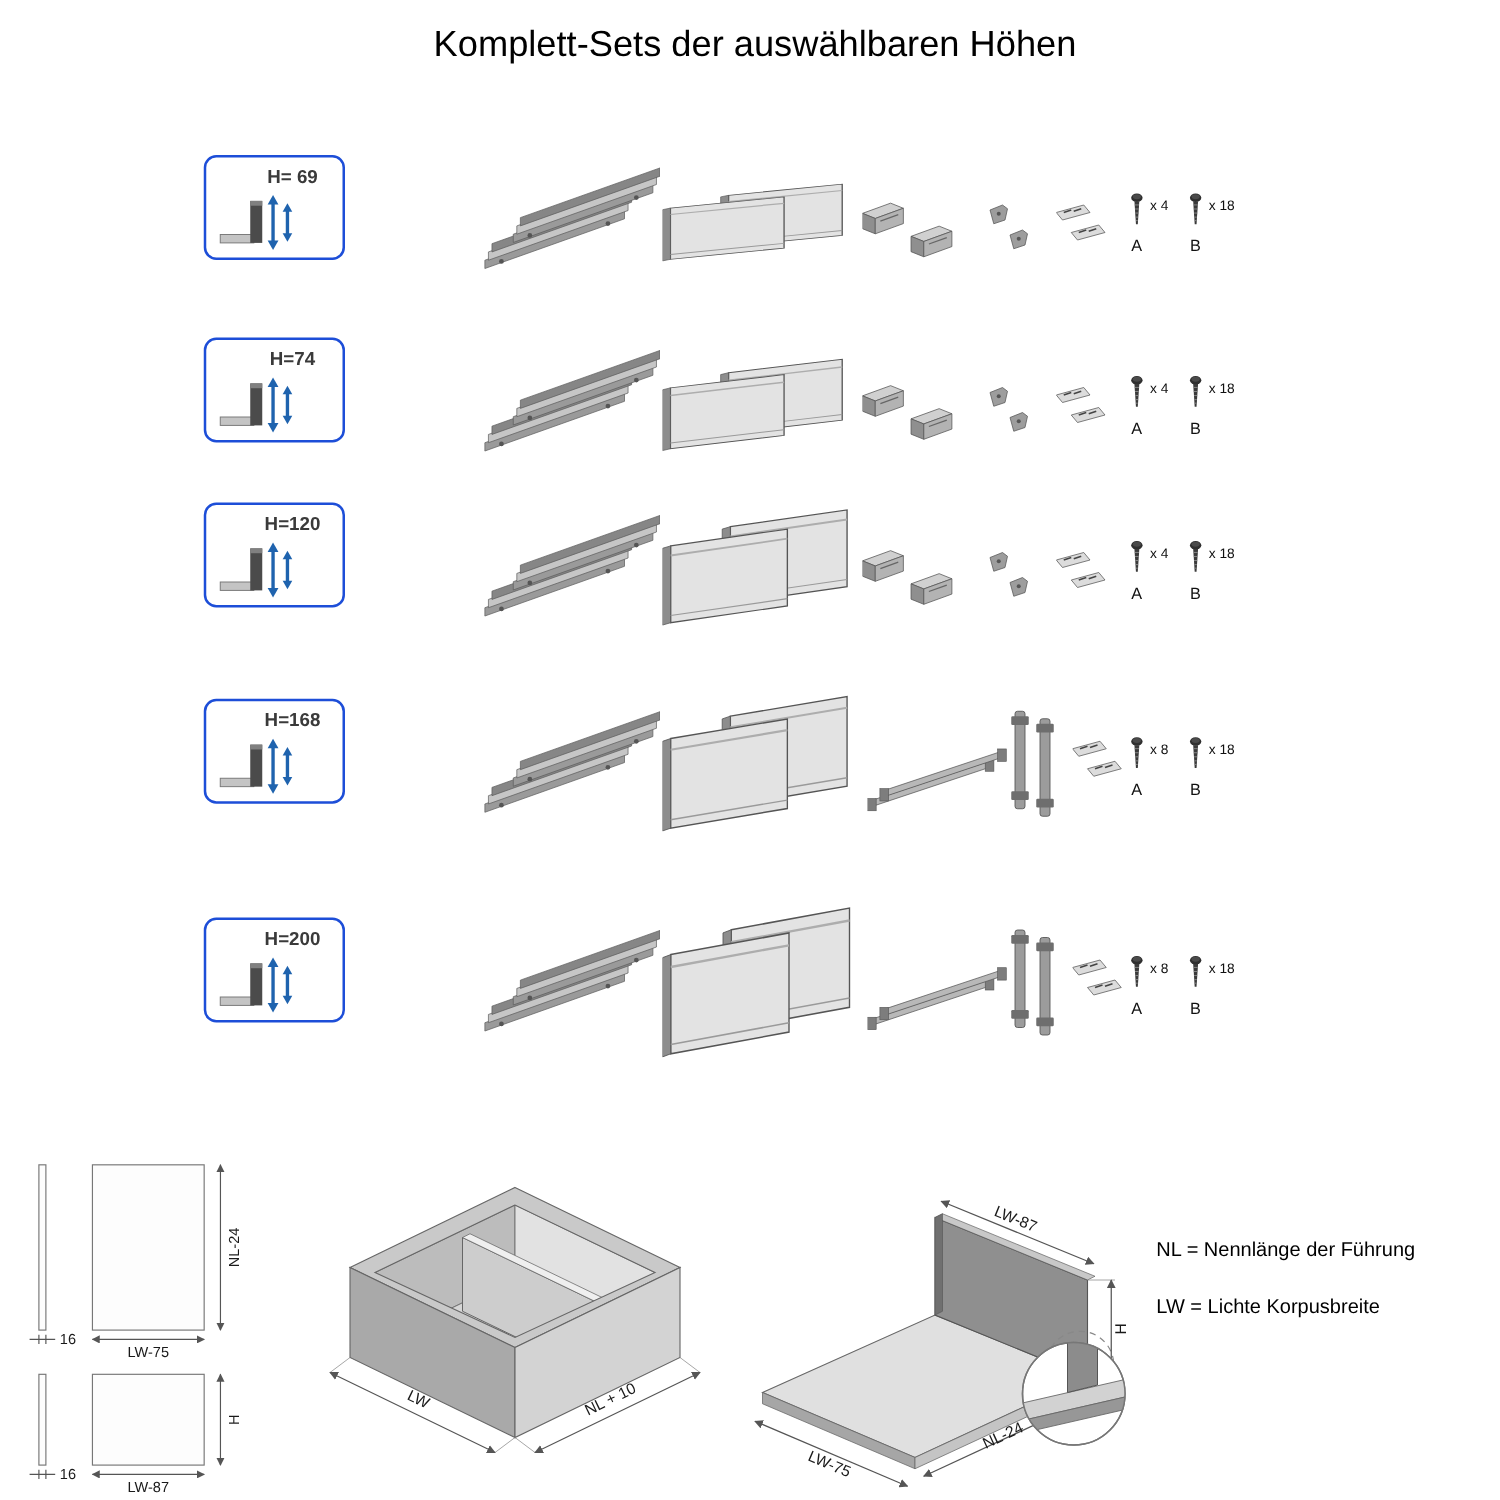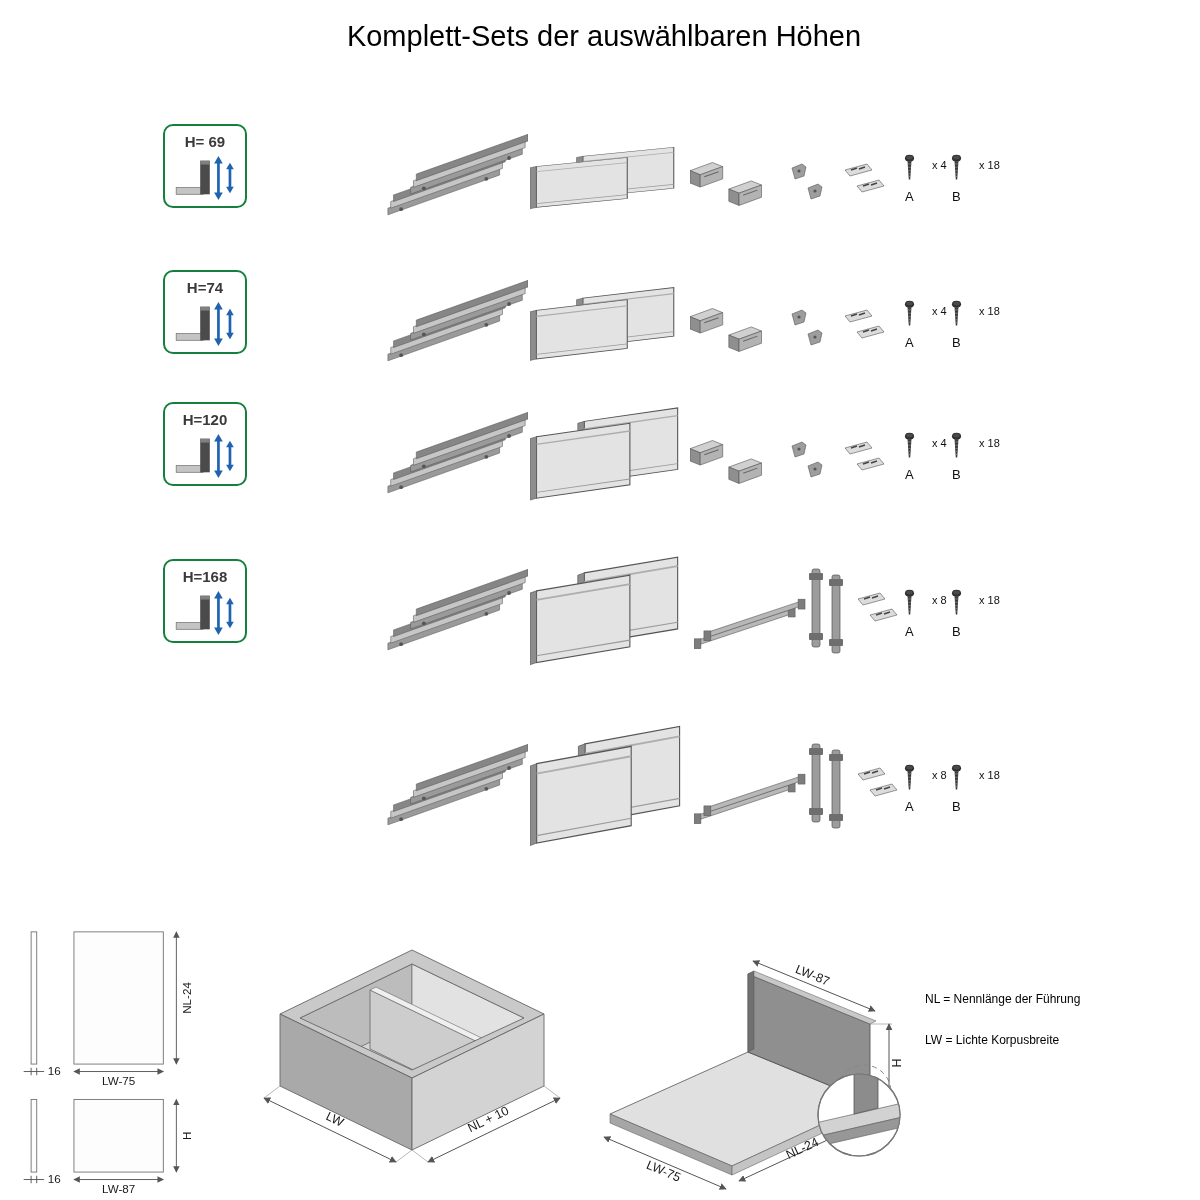--- a/index.html
+++ b/index.html
@@ -11,21 +11,21 @@
   .page{position:absolute;inset:0;}
   h1.title{position:absolute;top:16px;left:0;width:100%;text-align:center;
     font-size:29px;font-weight:400;margin:4px;}
   h2.section-title{position:absolute;top:884px;left:0;width:100%;text-align:center;
     font-size:29px;font-weight:400;margin:0;}
 
   .set-row{position:absolute;left:0;width:1200px;height:150px;}
   .r1{top:112px;} .r2{top:258px;} .r3{top:390px;} .r4{top:547px;} .r5{top:722px;}
 
   .height-box{position:absolute;left:163px;top:12px;width:80px;height:80px;
-    border:2px solid #15803d;border-radius:10px;background:#fff;}
+    border:2px solid #1d4ed8;border-radius:10px;background:#fff;padding-left:29px;}
   .height-label{text-align:center;font-size:15px;font-weight:bold;color:#3a3a3a;margin-top:7px;}
   .height-icon{position:absolute;left:7px;top:28px;width:66px;height:48px;}
 
   .rails{position:absolute;left:386px;top:20px;width:142px;height:88px;}
   .panels{position:absolute;left:530px;}
   .r1 .panels{top:34px;width:148px;height:64px;}
   .r2 .panels{top:28px;width:148px;height:76px;}
   .r3 .panels{top:16px;width:152px;height:96px;}
   .r4 .panels{top:8px;width:152px;height:112px;}
   .r5 .panels{top:2px;width:154px;height:124px;}
@@ -33,31 +33,31 @@
   .parts-a{position:absolute;left:690px;top:44px;width:94px;height:58px;}
   .parts-b{position:absolute;left:790px;top:48px;width:40px;height:44px;}
   .plates{position:absolute;left:845px;top:50px;width:44px;height:36px;}
   .gallery{position:absolute;left:694px;top:40px;width:114px;height:62px;}
   .backbracket{position:absolute;left:806px;top:20px;width:44px;height:96px;}
   .r4 .plates,.r5 .plates{left:858px;top:44px;}
 
   .screw-group{position:absolute;width:48px;}
   .screw-a{left:903px;top:42px;}
   .screw-b{left:950px;top:42px;}
-  .screw-row{display:flex;align-items:flex-start;gap:16px;}
+  .screw-row{display:flex;align-items:flex-start;gap:4px;}
   .screw-row svg{width:13px;height:28px;flex:0 0 auto;}
   .screw-count{font-size:11px;color:#111;margin-top:5px;white-space:nowrap;}
   .screw-letter{font-size:13px;color:#111;margin-top:7px;margin-left:2px;}
 
   .left-dims{position:absolute;left:18px;top:930px;width:205px;height:270px;}
   .mid-iso{position:absolute;left:252px;top:932px;width:325px;height:245px;}
   .right-iso{position:absolute;left:592px;top:952px;width:315px;height:245px;}
   .detail-circle{position:absolute;left:816px;top:1072px;width:86px;height:86px;}
 
-  .legend{position:absolute;left:925px;top:992px;font-size:12px;color:#000;}
+  .legend{position:absolute;left:925px;top:992px;font-size:16px;color:#000;}
   .legend p{margin:0 0 27px 0;}
 
   svg text{font-family:"Liberation Sans", sans-serif;fill:#1a1a1a;font-size:12.5px;}
 </style>
 </head>
 <body>
 
 <svg width="0" height="0" style="position:absolute" aria-hidden="true">
   <defs>
     <marker id="arr" viewBox="0 0 10 10" refX="9" refY="5" markerWidth="7" markerHeight="7" orient="auto-start-reverse">
@@ -330,20 +330,26 @@
         <svg viewBox="0 0 16 34">
             <use href="#sym-screw"></use>
           </svg>
         <span class="screw-count">x 18</span>
       </div>
       <div class="screw-letter">B</div>
     </div>
   </div>
 
   <div class="set-row r5">
+    <div class="height-box">
+      <div class="height-label">H=200</div>
+      <svg class="height-icon" viewBox="0 0 64 50">
+          <use href="#sym-heighticon"></use>
+        </svg>
+    </div>
     <svg class="rails" viewBox="0 0 150 92">
         <use href="#sym-rails"></use>
       </svg>
     <svg class="panels" viewBox="0 0 140 100" preserveAspectRatio="none">
         <use href="#sym-panels"></use>
       </svg>
     <svg class="gallery" viewBox="0 0 115 62">
         <use href="#sym-gallery"></use>
       </svg>
     <svg class="backbracket" viewBox="0 0 44 96">

